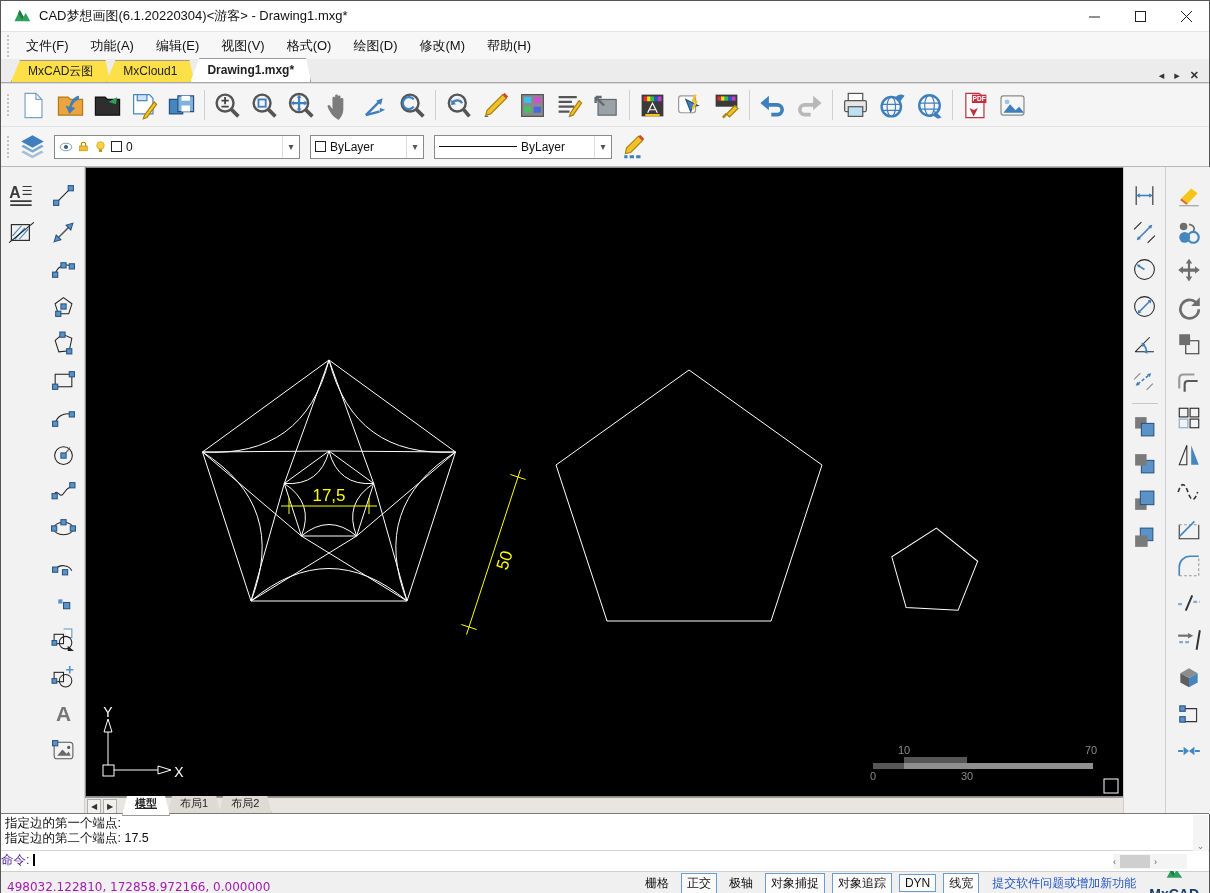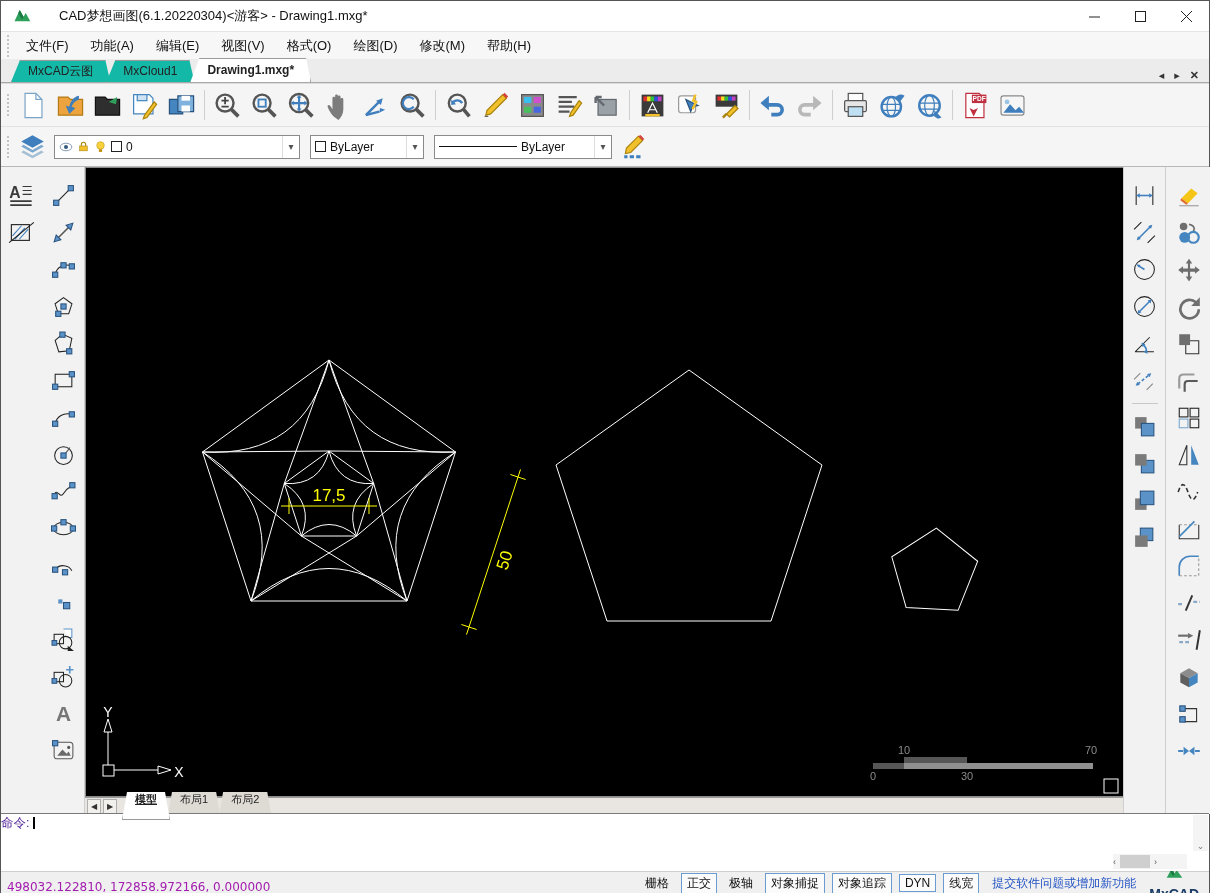--- a/index.html
+++ b/index.html
@@ -2,33 +2,33 @@
 <html><head>
 <meta charset="utf-8">
 <style>
   *{margin:0;padding:0;box-sizing:border-box;font-family:"Liberation Sans",sans-serif;}
   html,body{width:1210px;height:893px;overflow:hidden;background:#fff;}
   #app{width:1210px;height:893px;display:flex;flex-direction:column;border:1px solid #555;}
 
   
   .titlebar{height:30px;background:#fff;display:flex;align-items:center;flex:none;}
   .appicon{width:18px;height:18px;margin:0 8px 0 12px;}
-  .title{font-size:13px;color:#111;margin-left:20px;}
+  .title{font-size:13px;color:#111;}
   .wctrls{margin-left:auto;display:flex;height:30px;}
   .wc{width:46px;height:30px;border:none;background:transparent;font-size:13px;color:#222;display:flex;align-items:center;justify-content:center;cursor:default;}
 
   
   .menubar{height:28px;background:#f7f7f7;border-top:1px solid #e4e4e4;display:flex;align-items:center;flex:none;font-size:13px;}
   .grip{width:4px;height:22px;border-left:2px dotted #c3c3c3;margin:0 4px 0 6px;}
   .menu-item{padding:3px 11px;color:#111;cursor:default;}
 
   
   .doctabs{height:24px;background:#ececec;border-bottom:1px solid #a8a8a8;display:flex;align-items:flex-end;flex:none;}
   .dtabs{display:flex;align-items:flex-end;margin-left:10px;}
-  .dtab{height:22px;line-height:21px;padding:0 16px;font-size:12px;color:#222;background:#14b8a6;border:1px solid #9a9a9a;border-bottom:none;clip-path:polygon(9px 0,calc(100% - 5px) 0,100% 100%,0 100%);margin-right:-4px;}
+  .dtab{height:22px;line-height:21px;padding:0 16px;font-size:12px;color:#222;background:#fde047;border:1px solid #9a9a9a;border-bottom:none;clip-path:polygon(9px 0,calc(100% - 5px) 0,100% 100%,0 100%);margin-right:-4px;}
   .dtab.active{background:#fff;font-weight:bold;height:24px;line-height:23px;z-index:2;}
   .tabnav{margin-left:auto;display:flex;gap:10px;padding-right:10px;color:#333;font-size:11px;align-items:center;}
   .tabnav span{cursor:default;}
 
   
   .toolbar{display:flex;align-items:center;background:#f5f5f5;flex:none;}
   .t1{height:43px;border-top:1px solid #dcdcdc;}
   .t2{height:40px;border-top:1px solid #e2e2e2;}
   .tbtn{width:37px;height:37px;border:none;background:transparent;display:flex;align-items:center;justify-content:center;padding:0;cursor:default;}
   .t2 .tbtn{width:34px;height:34px;}
@@ -41,21 +41,21 @@
 
   
   .main{position:relative;height:647px;background:#f0f0f0;border-top:1px solid #b8b8b8;flex:none;}
   .leftbar{position:absolute;left:0;top:0;width:84px;height:647px;background:#f2f2f2;border-right:1px solid #cfcfcf;display:flex;padding-top:10px;}
   .lbcol{display:flex;flex-direction:column;align-items:center;width:42px;}
   .vbtn{width:34px;height:33px;margin:2px 0;border:none;background:transparent;display:flex;align-items:center;justify-content:center;padding:0;cursor:default;}
   .hsep{width:26px;height:1px;background:#c8c8c8;margin:4px 0;}
   .canvas{position:absolute;left:84px;top:0;width:1189px;height:630px;background:#000;border:1px solid #8a8a8a;}
   .layouttabs{position:absolute;left:84px;top:630px;width:1038px;height:17px;background:#e9e6e1;border-top:1px solid #9a9a9a;display:flex;align-items:center;font-size:11px;}
   .ltarrow{width:14px;height:15px;border:1px solid #b0b0b0;background:#f2f0ec;font-size:8px;color:#333;display:flex;align-items:center;justify-content:center;margin-left:2px;}
-  .ltab{height:28px;line-height:15px;padding:0 12px;border:1px solid #9a9a9a;border-top:none;background:#dedbd5;clip-path:polygon(5px 0,calc(100% - 5px) 0,100% 100%,0 100%);margin-left:-3px;color:#222;}
+  .ltab{height:20px;line-height:15px;padding:0 12px;border:1px solid #9a9a9a;border-top:none;background:#dedbd5;clip-path:polygon(5px 0,calc(100% - 5px) 0,100% 100%,0 100%);margin-left:-3px;color:#222;}
   .ltab.active{background:#fff;font-weight:bold;text-decoration:underline;z-index:2;}
   .dimbar{position:absolute;left:1122px;top:0;width:42px;height:647px;background:#f2f2f2;border-left:1px solid #cfcfcf;display:flex;flex-direction:column;align-items:center;padding-top:10px;}
   .modbar{position:absolute;left:1164px;top:0;width:46px;height:647px;background:#f2f2f2;border-left:1px solid #cfcfcf;display:flex;flex-direction:column;align-items:center;padding-top:10px;}
 
   
   .cmdarea{height:58px;background:#fff;border-top:1px solid #7a7a7a;position:relative;font-family:"DejaVu Sans Mono",monospace;font-size:12.5px;flex:none;}
   .cmd-hline{height:15px;line-height:15px;padding-left:4px;color:#111;}
   .cmdhist{padding-top:2px;border-bottom:1px solid #d8d8d8;height:37px;}
   .cmdline{height:18px;line-height:18px;padding-left:0;color:#4c1d95;}
   .cursor{display:inline-block;width:2px;height:12px;background:#000;margin-left:4px;vertical-align:-2px;}
@@ -889,20 +889,24 @@
             <svg viewBox="0 0 24 24" width="26" height="26">
               <path d="M2 12h4.5M22 12h-4.5" stroke="#4586c0" stroke-width="2"></path>
               <path d="M7 8l5 4-5 4zM17 8l-5 4 5 4z" fill="#4586c0"></path>
             </svg>
           </span>
         </button>
       </div>
   </div>
 
   <div class="cmdarea">
+    <div class="cmdhist" id="cmd-history">
+        <div class="cmd-hline">指定边的第一个端点:</div>
+        <div class="cmd-hline">指定边的第二个端点:  17.5</div>
+      </div>
     <div class="cmdline">
       <span>命令:</span><span class="cursor"></span>
     </div>
     <div class="vscroll">
         <span>⌄</span>
       </div>
     <div class="hscroll">
       <span>‹</span>
       <span class="hthumb"></span>
       <span>›</span>

